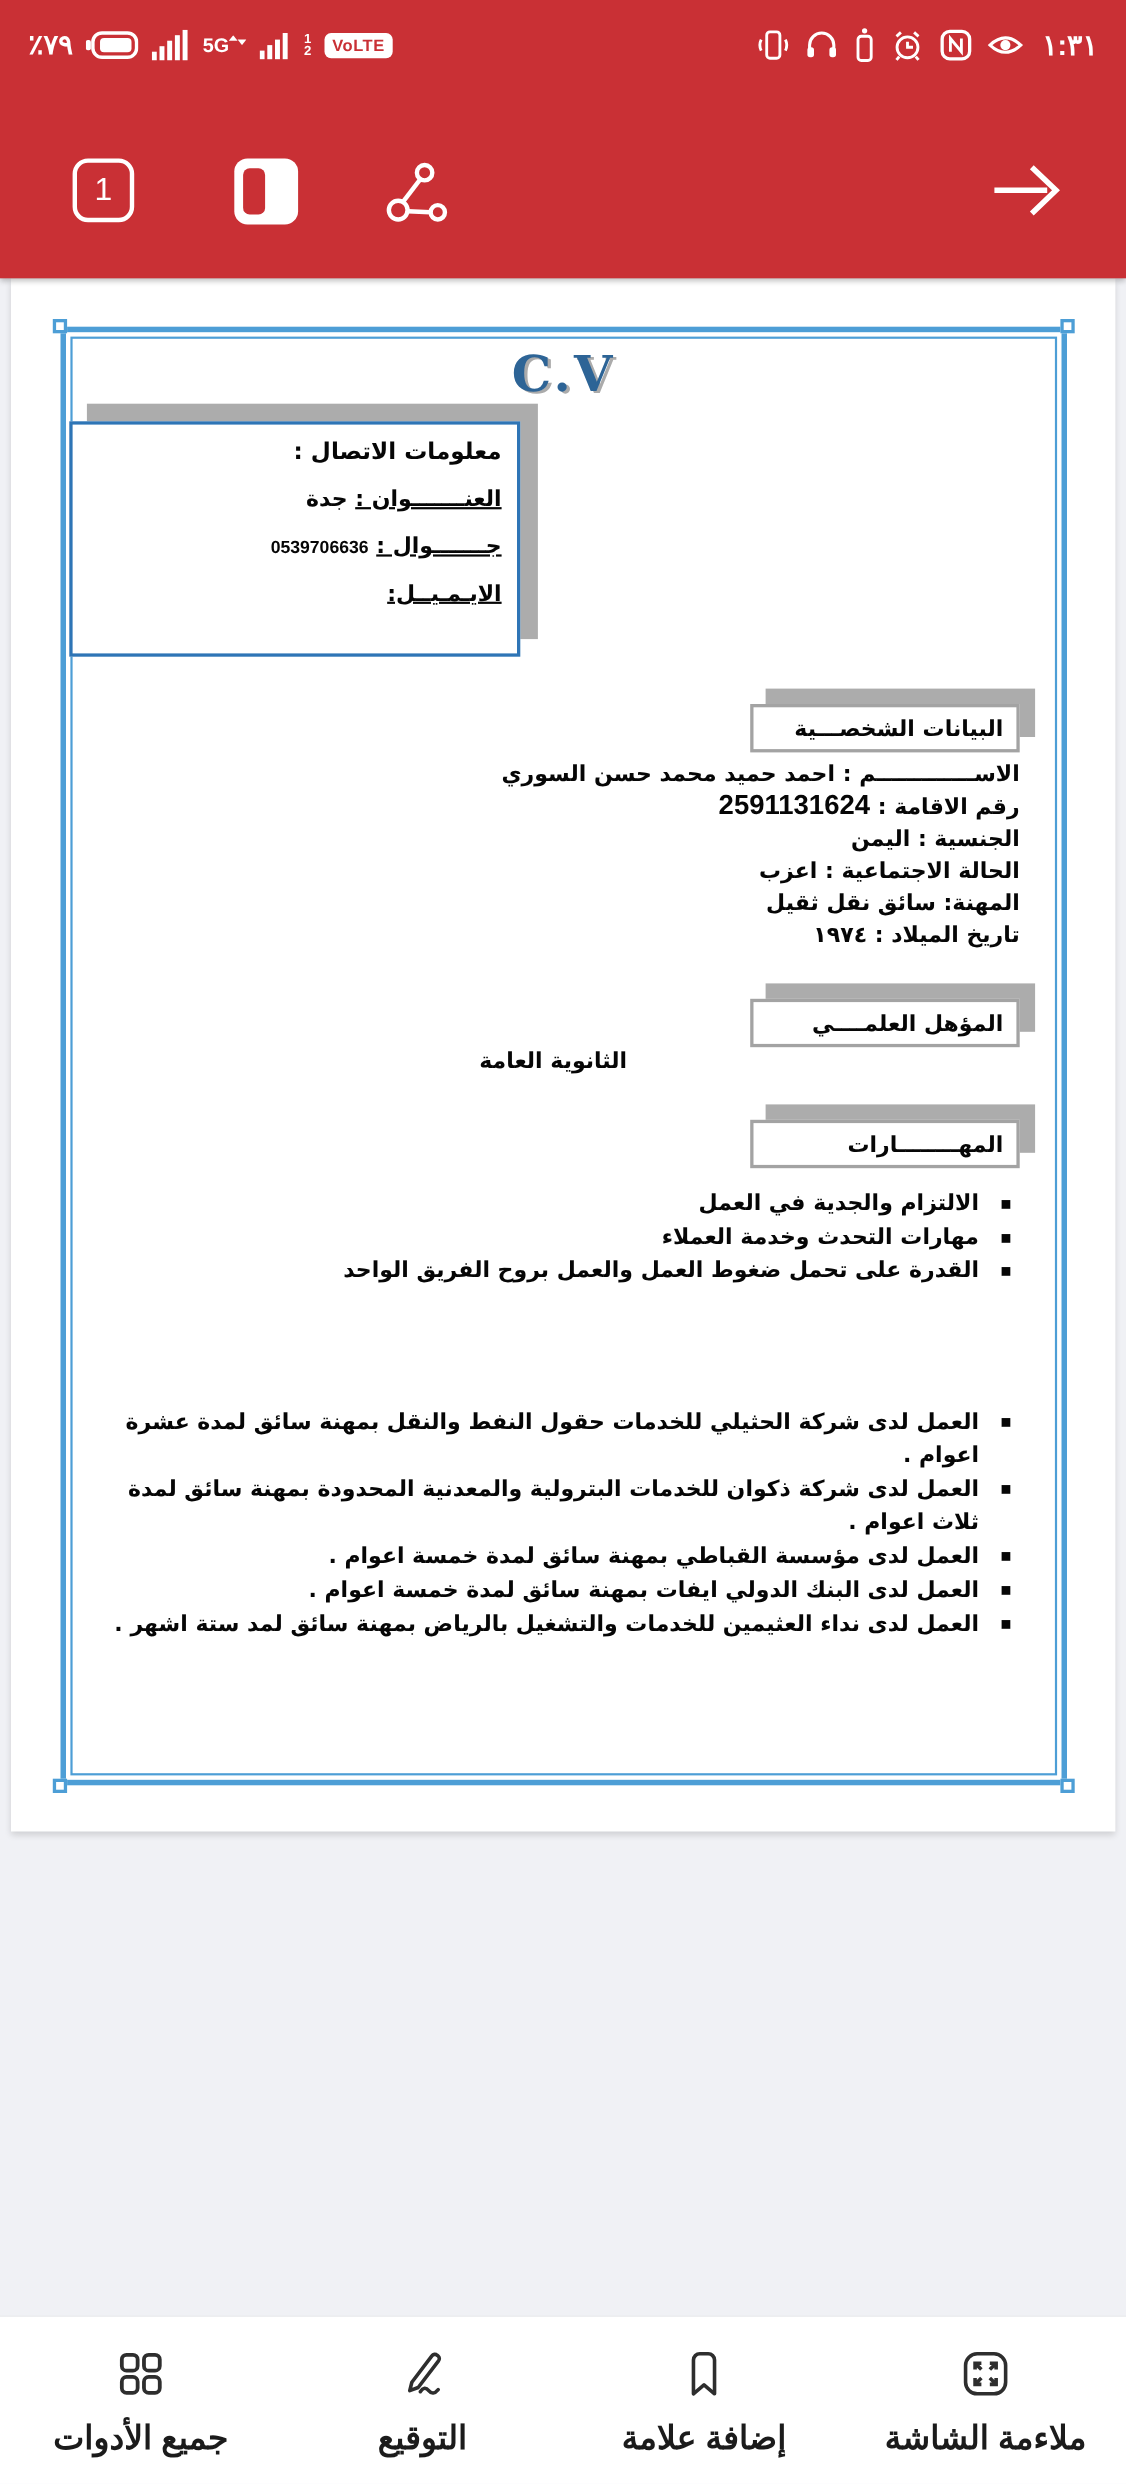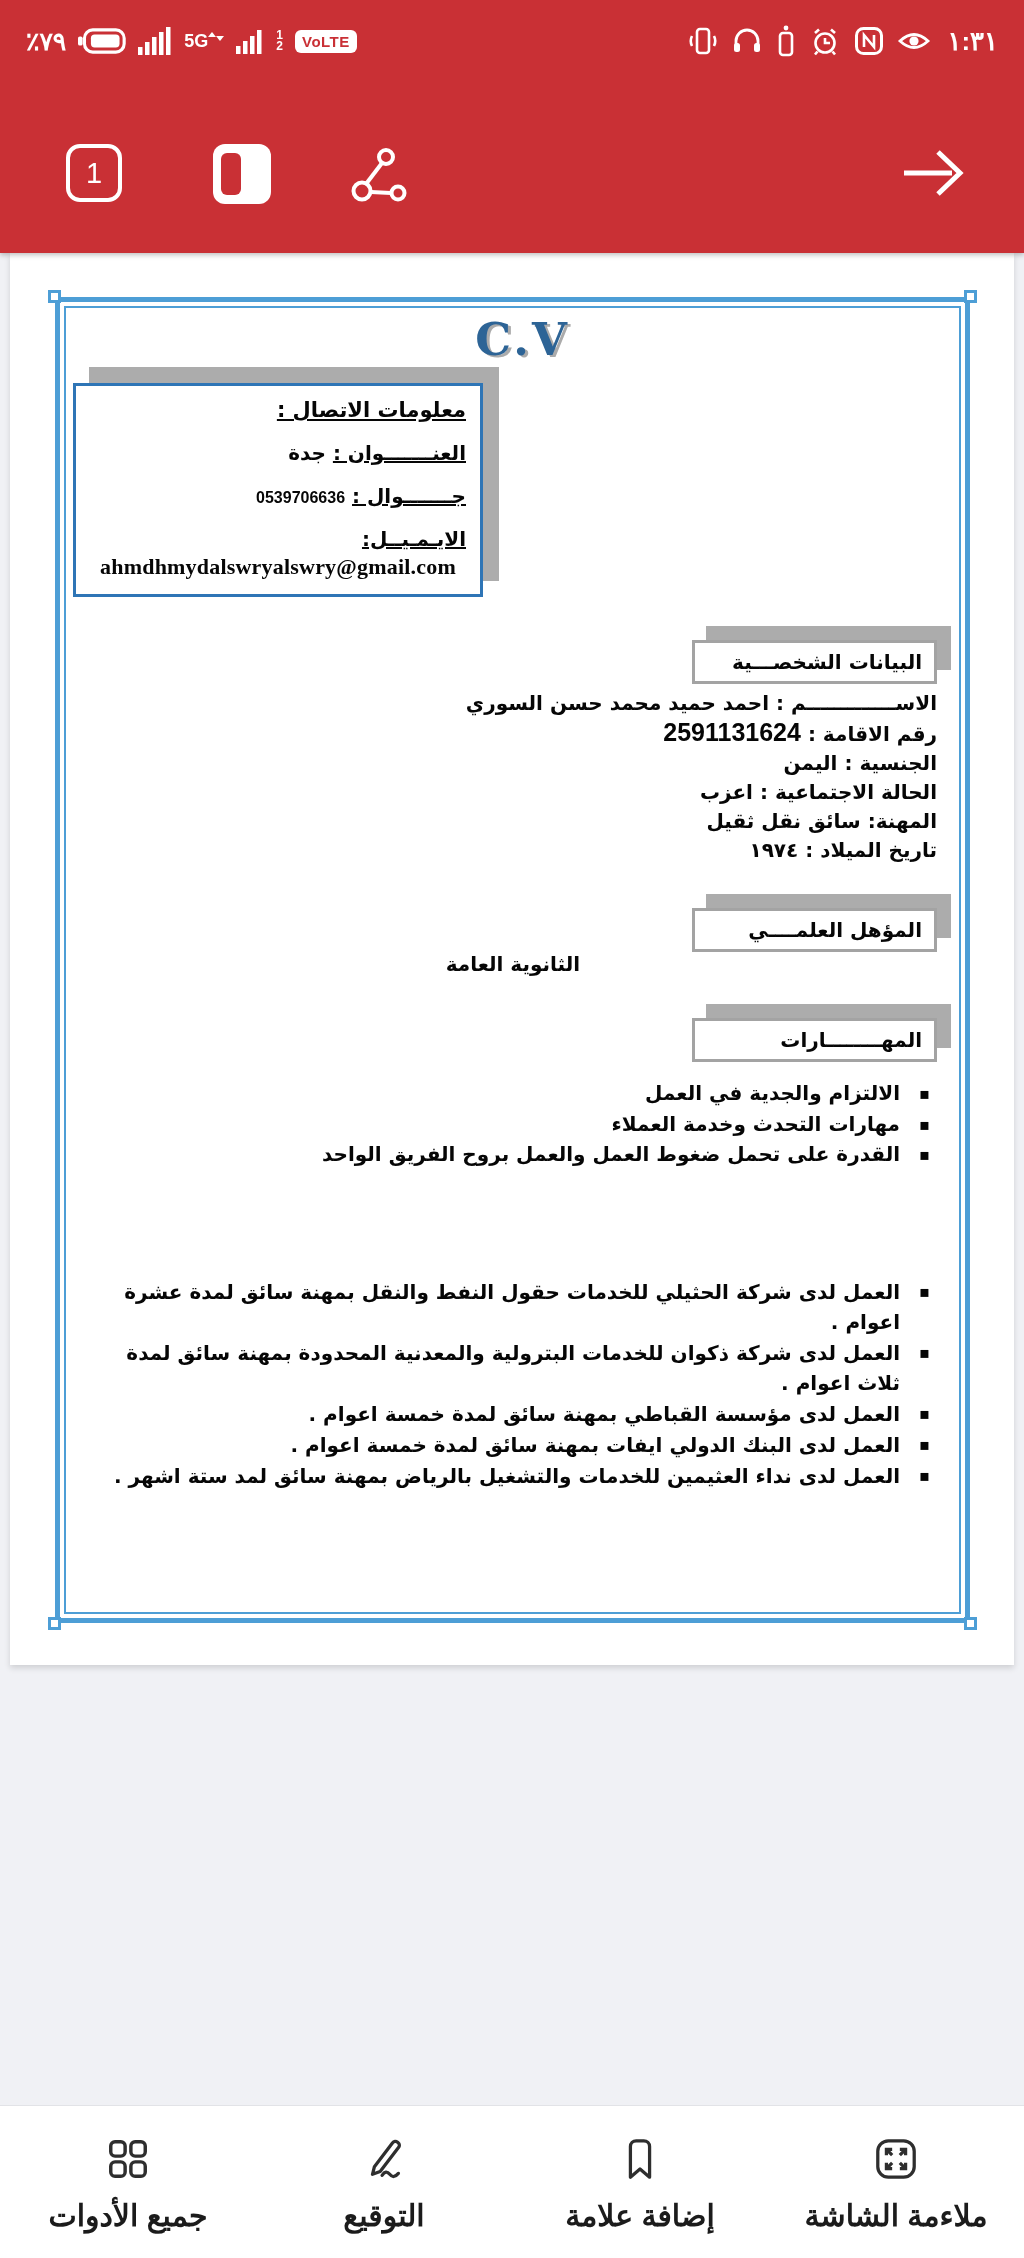--- a/index.html
+++ b/index.html
@@ -50,35 +50,35 @@
     background:#fff; box-shadow:0 3px 6px rgba(0,0,0,.14);
   }
   .frame {
     position:absolute; left:45px; top:44px; width:915px; height:1326px;
     border:5px solid #4D9ED6;
   }
   .frame-inner { position:absolute; inset:4px; border:2px solid #4D9ED6; }
   .corner { position:absolute; width:13px; height:13px; border:3px solid #4D9ED6; background:#fff; }
   .corner.tl { left:-12px; top:-12px; } .corner.tr { right:-12px; top:-12px; }
   .corner.bl { left:-12px; bottom:-12px; } .corner.br { right:-12px; bottom:-12px; }
-  .frame-content { position:absolute; left:55px; top:44px; width:915px; height:1204px; direction:rtl; }
+  .frame-content { position:absolute; left:45px; top:44px; width:915px; height:1204px; direction:rtl; }
   .cv-title {
     position:absolute; top:16px; left:0; width:100%; text-align:center;
     font-family:"DejaVu Serif", serif; font-weight:700; font-size:45px;
     color:#2D6496; letter-spacing:3px; direction:ltr;
     text-shadow:3px 2px 0 #ABABAB;
   }
   .contact-box {
     position:absolute; right:497px; top:86px; width:410px; height:214px;
     background:#fff; border:3px solid #2E75B6;
     box-shadow:16px -16px 0 #ACACAC;
     padding:12px 14px; direction:rtl; text-align:right;
     font-family:"DejaVu Sans", sans-serif; font-weight:700; color:#060606;
   }
-  .c-heading { font-size:21px; text-decoration:underline; }
+  .c-heading { font-size:21px; }
   .c-row { margin-top:19px; font-size:20px; }
   .u { text-decoration:underline; }
   .ltr-num { direction:ltr; unicode-bidi:embed; font-family:Liberation Sans, sans-serif; font-size:16px; }
   .c-email-val {
     margin-top:3px; direction:ltr; text-align:center;
     font-family:"Liberation Serif", serif; font-size:22px; font-weight:700; letter-spacing:.2px;
   }
   .sec-box {
     position:absolute; right:43px; width:245px; height:44px;
     background:#fff; border:3px solid #a3a3a3; box-shadow:14px -14px 0 #ACACAC;
@@ -255,21 +255,20 @@
           <span class="u">العنـــــــوان :</span>
           <span>جدة</span>
         </div>
         <div class="c-row">
           <span class="u">جـــــــوال :</span>
           <span class="ltr-num">0539706636</span>
         </div>
         <div class="c-row">
           <span class="u">الايـمـيــل:</span>
         </div>
-        <div class="c-email-val">ahmdhmydalswryalswry@gmail.com</div>
       </div>
 
       <div class="sec-box sec-personal">
         <span>البيانات الشخصـــية</span>
       </div>
 
       <div class="personal-rows">
         <div>
           <span>الاســـــــــــــم :</span>
           <span>احمد حميد محمد حسن السوري</span>

